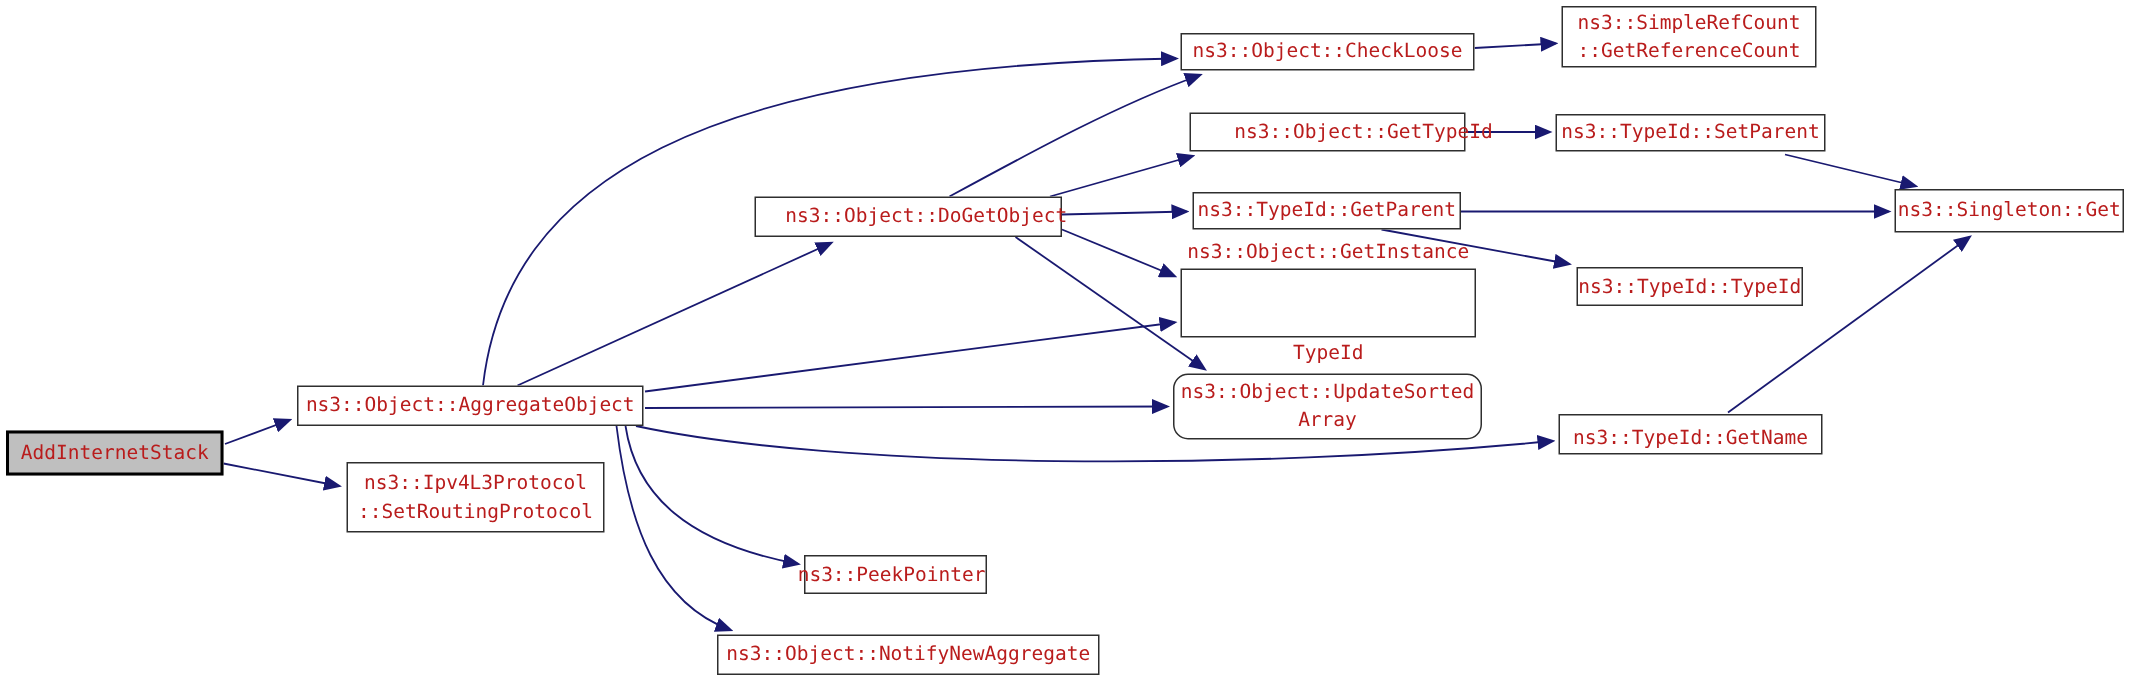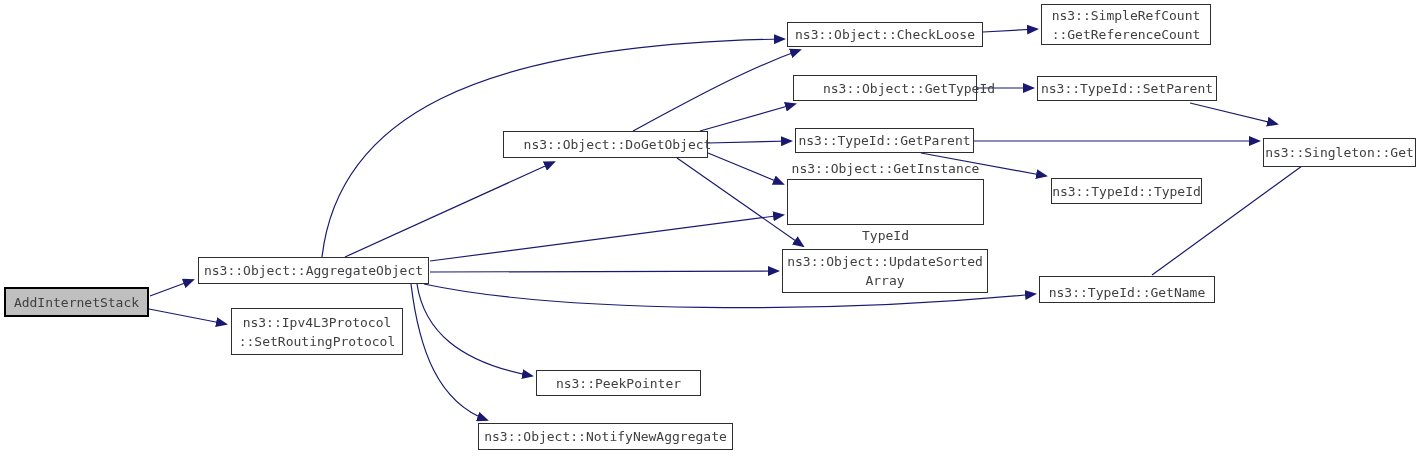--- a/index.html
+++ b/index.html
@@ -9,21 +9,21 @@
     background:#ffffff;
     font-family:"DejaVu Sans Mono", monospace;
     overflow:hidden;
   }
   #edges{position:absolute;left:0;top:0;width:1424px;height:457px;}
   .node{
     position:absolute;
     box-sizing:border-box;
     background:#ffffff;
     border:1px solid #2e2e2e;
-    color:#404040;
+    color:#b91c1c;
     font-size:13px;
     line-height:19px;
     display:flex;
     flex-direction:column;
     align-items:center;
     justify-content:center;
     white-space:nowrap;
     text-align:center;
     z-index:2;
   }
@@ -98,43 +98,43 @@
   </div>
 
   <div class="node" style="left:1037px;top:76px;width:180px;height:25px;">
     <span>ns3::TypeId::SetParent</span>
   </div>
 
   <div class="node" style="left:795px;top:128px;width:179px;height:25px;">
     <span>ns3::TypeId::GetParent</span>
   </div>
 
-  <div class="node" style="left:1263px;top:126px;width:153px;height:29px;margin-top:12px;">
+  <div class="node" style="left:1263px;top:126px;width:153px;height:29px;">
     <span>ns3::Singleton::Get</span>
   </div>
 
   <div class="node" style="left:1051px;top:178px;width:151px;height:26px;">
     <span>ns3::TypeId::TypeId</span>
   </div>
 
   <div class="node" style="left:787px;top:179px;width:197px;height:46px;gap:48px;">
     <span>ns3::Object::GetInstance</span>
     <span>TypeId</span>
   </div>
 
-  <div class="node" style="left:782px;top:249px;width:206px;height:44px;">
+  <div class="node" style="left:782px;top:249px;width:206px;height:44px;border-radius:10px;">
     <span>ns3::Object::UpdateSorted</span>
     <span>Array</span>
   </div>
 
   <div class="node" style="left:1039px;top:276px;width:176px;height:27px;justify-content:flex-end;">
     <span>ns3::TypeId::GetName</span>
   </div>
 
-  <div class="node" style="left:536px;top:370px;width:165px;height:26px;">
+  <div class="node" style="left:536px;top:370px;width:122px;height:26px;align-items:flex-end;">
     <span>ns3::PeekPointer</span>
   </div>
 
   <div class="node" style="left:478px;top:423px;width:255px;height:27px;">
     <span>ns3::Object::NotifyNewAggregate</span>
   </div>
 
 </div>
 
 </body></html>

